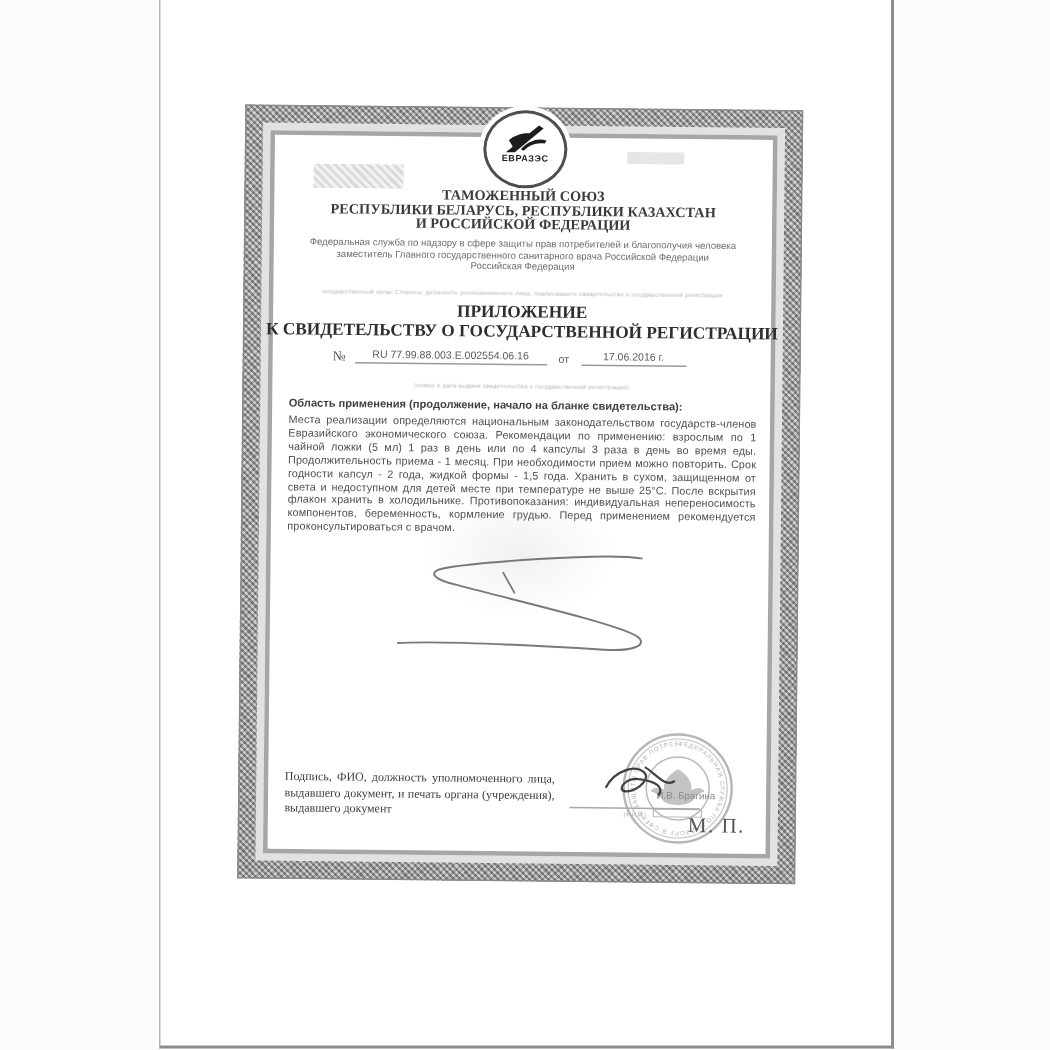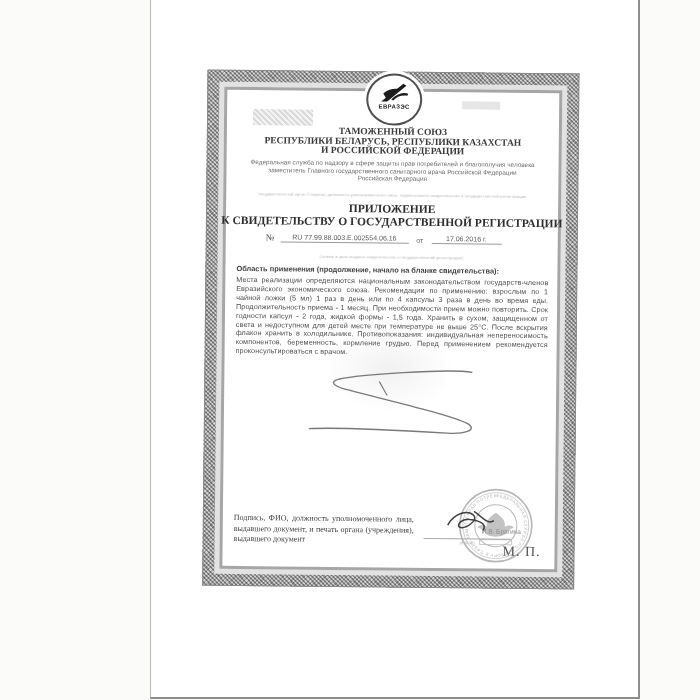--- a/index.html
+++ b/index.html
@@ -1,18 +1,18 @@
 <!DOCTYPE html>
 <html><head>
 <meta charset="utf-8">
 <style>
   html,body{margin:0;padding:0;width:700px;height:700px;background:#fbfbfa;overflow:hidden;
     font-family:"Liberation Sans",sans-serif;}
   .photo-page{position:absolute;left:106px;top:0;width:487px;height:697px;background:#ffffff;
-    border-left:1px solid #b5b5b5;border-right:2px solid #8d8d8d;border-bottom:2px solid #8d8d8d;margin-left:44px;}
+    border-left:1px solid #b5b5b5;border-right:2px solid #8d8d8d;border-bottom:2px solid #8d8d8d;}
   .cert{position:absolute;left:56px;top:70px;width:372px;height:516px;
     transform:rotate(0.6deg);transform-origin:10% 10%;}
   .cert .band{position:absolute;inset:0;
     background:
       repeating-linear-gradient(45deg, rgba(96,96,96,.55) 0 1.5px, rgba(216,216,216,.45) 1.5px 3px),
       repeating-linear-gradient(135deg, rgba(88,88,88,.5) 0 1.5px, rgba(228,228,228,.5) 1.5px 3px),
       linear-gradient(#b9b9b9,#aeaeae);
     box-shadow:inset 0 0 0 1px #8a8a8a;}
   .cert .content{position:absolute;inset:17px;background:#fff;border:3px solid #a6a6a6;
     box-shadow:0 0 0 5px #e2e2e2;}

